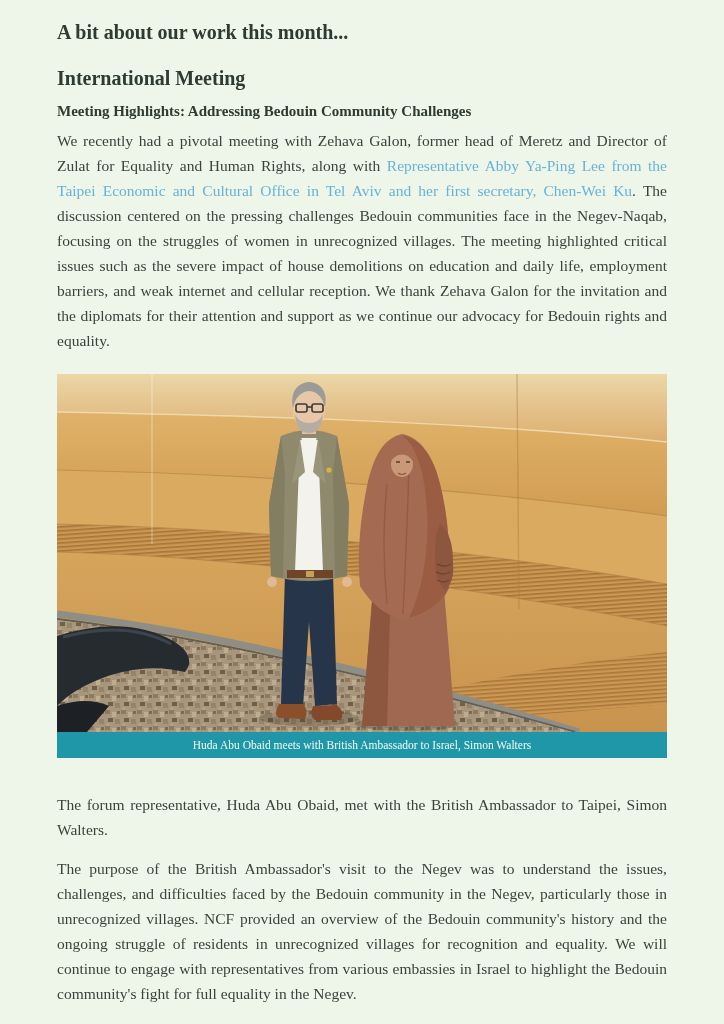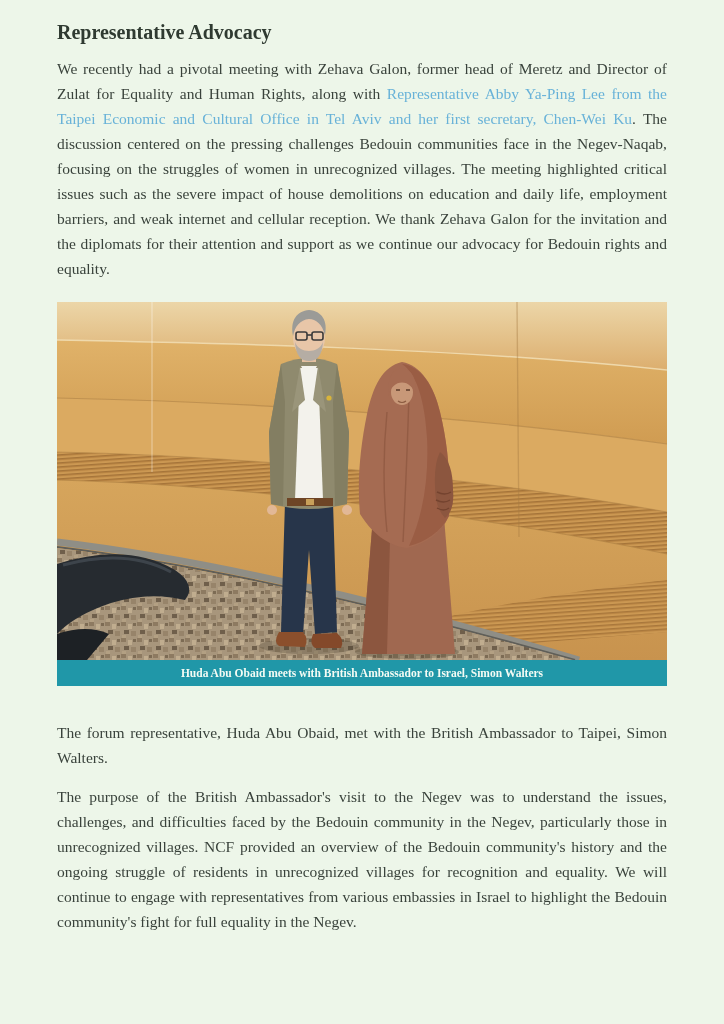--- a/index.html
+++ b/index.html
@@ -46,34 +46,36 @@
     margin:21px 0 34px 0;
     width:610px;
   }
   .photo-frame{
     width:610px;height:358px;overflow:hidden;display:block;
   }
   .photo-frame svg{display:block;}
   figcaption.photo-caption{
     background:var(--caption-bg);
     color:var(--caption-text);
-    font-size:11.5px;font-weight:bold;
+    font-size:11.5px;font-weight:normal;
     text-align:center;
     padding:6px 8px 6px 8px;
     line-height:14px;
   }
 </style>
 </head>
 <body>
 
 <div class="page">
 
-
-  <h2 class="section">Representative Advocacy</h2>
-
+  <h1 class="title">A bit about our work this month...</h1>
+
+  <h2 class="section">International Meeting</h2>
+
+  <h3 class="subhead">Meeting Highlights: Addressing Bedouin Community Challenges</h3>
 
   <p class="body-text"><span>We recently had a pivotal meeting with Zehava Galon, former head of Meretz and Director of Zulat for Equality and Human Rights, along with </span><a>Representative Abby Ya-Ping Lee from the Taipei Economic and Cultural Office in Tel Aviv and her first secretary, Chen-Wei Ku</a><span>. The discussion centered on the pressing challenges Bedouin communities face in the Negev-Naqab, focusing on the struggles of women in unrecognized villages. The meeting highlighted critical issues such as the severe impact of house demolitions on education and daily life, employment barriers, and weak internet and cellular reception. We thank Zehava Galon for the invitation and the diplomats for their attention and support as we continue our advocacy for Bedouin rights and equality.</span></p>
 
   <figure class="photo-figure">
     <div class="photo-frame">
       <svg width="610" height="358" viewBox="0 0 610 358" xmlns="http://www.w3.org/2000/svg">
         <defs>
           <linearGradient id="gTop" x1="0" y1="0" x2="0" y2="1">
             <stop offset="0" stop-color="#ecd6a8"></stop>
               <stop offset="1" stop-color="#dcae6e"></stop>

